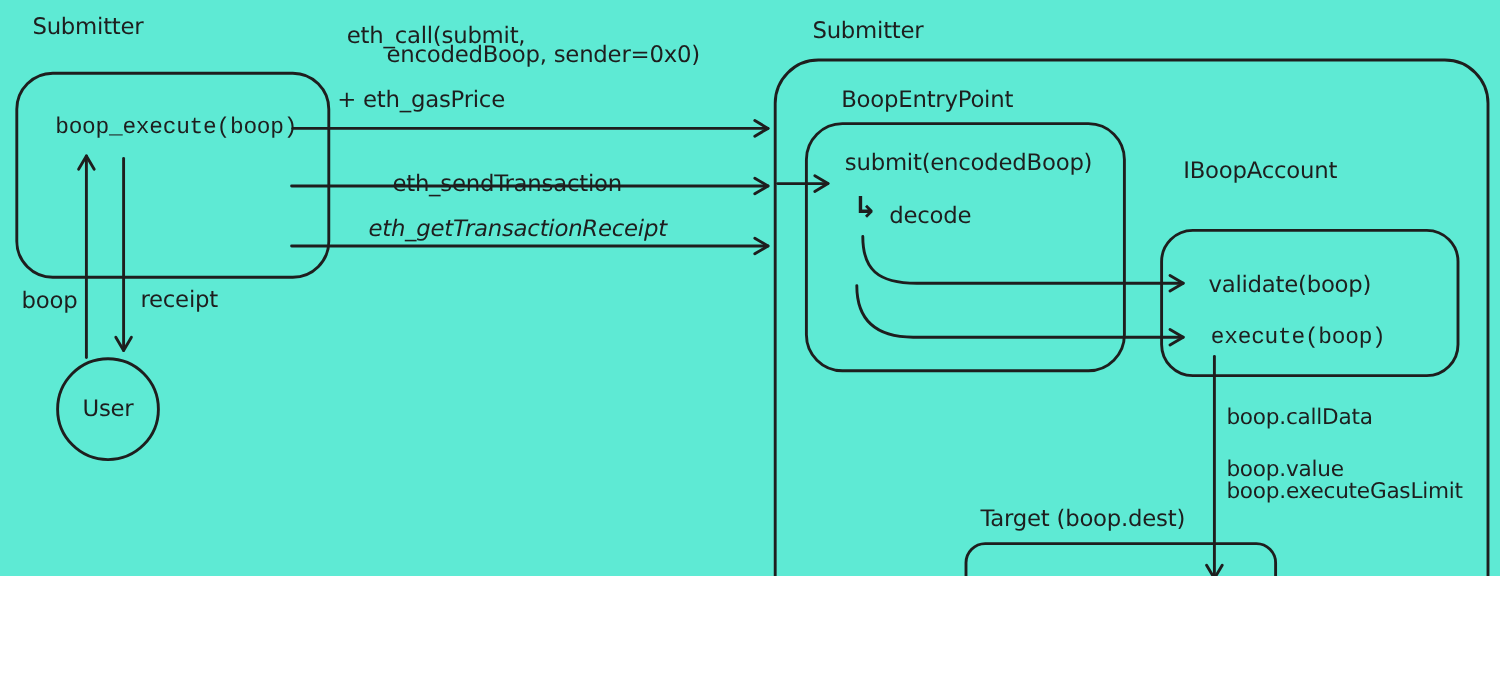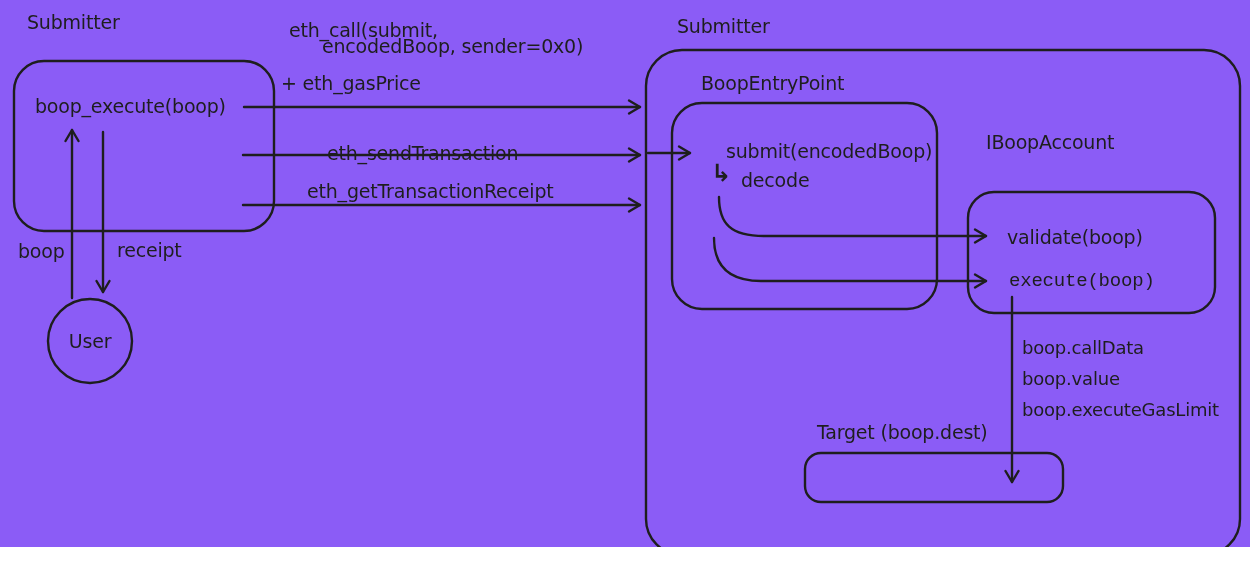--- a/index.html
+++ b/index.html
@@ -1,19 +1,19 @@
 <!DOCTYPE html>
 <html><head>
 <meta charset="utf-8">
 <style>
   html,body{margin:0;padding:0;background:#ffffff;}
   #canvas{
     position:relative;
-    width:1250px;height:547px;
-    background:#8b5cf6;
+    width:1250px;height:480px;
+    background:#5eead4;
     font-family:"DejaVu Sans","Liberation Sans",sans-serif;
     color:#1e1e1e;
     overflow:hidden;
   }
   #strokes{position:absolute;left:0;top:0;}
   .lbl{
     position:absolute;
     font-size:19px;
     line-height:22px;
     white-space:nowrap;
@@ -61,50 +61,50 @@
 
       <path d="M719,197 C719,224 731,236 764,236 H986" marker-end="url(#ah)"></path>
       <path d="M714,238 C714,264 727,281 761,281 H986" marker-end="url(#ah)"></path>
 
       <path d="M1012,297 V482" marker-end="url(#ah)"></path>
     </g>
   </svg>
 
   <div class="lbl" style="left:27px;top:11px;">Submitter</div>
 
-  <div class="lbl" style="left:35px;top:95px;">boop_execute(boop)</div>
+  <div class="lbl" style="left:46px;top:95px;font-family:Liberation Mono, monospace;">boop_execute(boop)</div>
 
   <div class="lbl" style="left:289px;top:19px;">eth_call(submit,</div>
   <div class="lbl" style="left:308px;top:35px;margin-left:14px;">encodedBoop, sender=0x0)</div>
   <div class="lbl" style="left:281px;top:72px;">+ eth_gasPrice</div>
 
   <div class="lbl" style="left:327px;top:142px;">eth_sendTransaction</div>
 
-  <div class="lbl" style="left:307px;top:180px;">eth_getTransactionReceipt</div>
+  <div class="lbl" style="left:307px;top:180px;font-style:italic;">eth_getTransactionReceipt</div>
 
   <div class="lbl" style="left:18px;top:240px;">boop</div>
   <div class="lbl" style="left:117px;top:239px;">receipt</div>
 
   <div class="user-wrap">
     <span class="lbl" style="position:static;">User</span>
   </div>
 
   <div class="lbl" style="left:677px;top:15px;">Submitter</div>
 
   <div class="lbl" style="left:701px;top:72px;">BoopEntryPoint</div>
 
-  <div class="lbl" style="left:704px;top:140px;margin-left:22px;">submit(encodedBoop)</div>
+  <div class="lbl" style="left:704px;top:125px;">submit(encodedBoop)</div>
 
   <span class="decode-icon">↳</span>
   <div class="lbl" style="left:741px;top:169px;">decode</div>
 
   <div class="lbl" style="left:986px;top:131px;text-align:center;">IBoopAccount</div>
 
   <div class="lbl" style="left:1007px;top:226px;">validate(boop)</div>
   <div class="lbl" style="left:1009px;top:270px;font-family:Liberation Mono, monospace;">execute(boop)</div>
 
   <div class="lbl small" style="left:1022px;top:337px;">boop.callData</div>
-  <div class="lbl small" style="left:1022px;top:368px;">boop.value</div>
+  <div class="lbl small" style="left:1022px;top:381px;">boop.value</div>
   <div class="lbl small" style="left:1022px;top:399px;">boop.executeGasLimit</div>
 
   <div class="lbl" style="left:817px;top:421px;">Target (boop.dest)</div>
 
 </div>
 
 </body></html>

